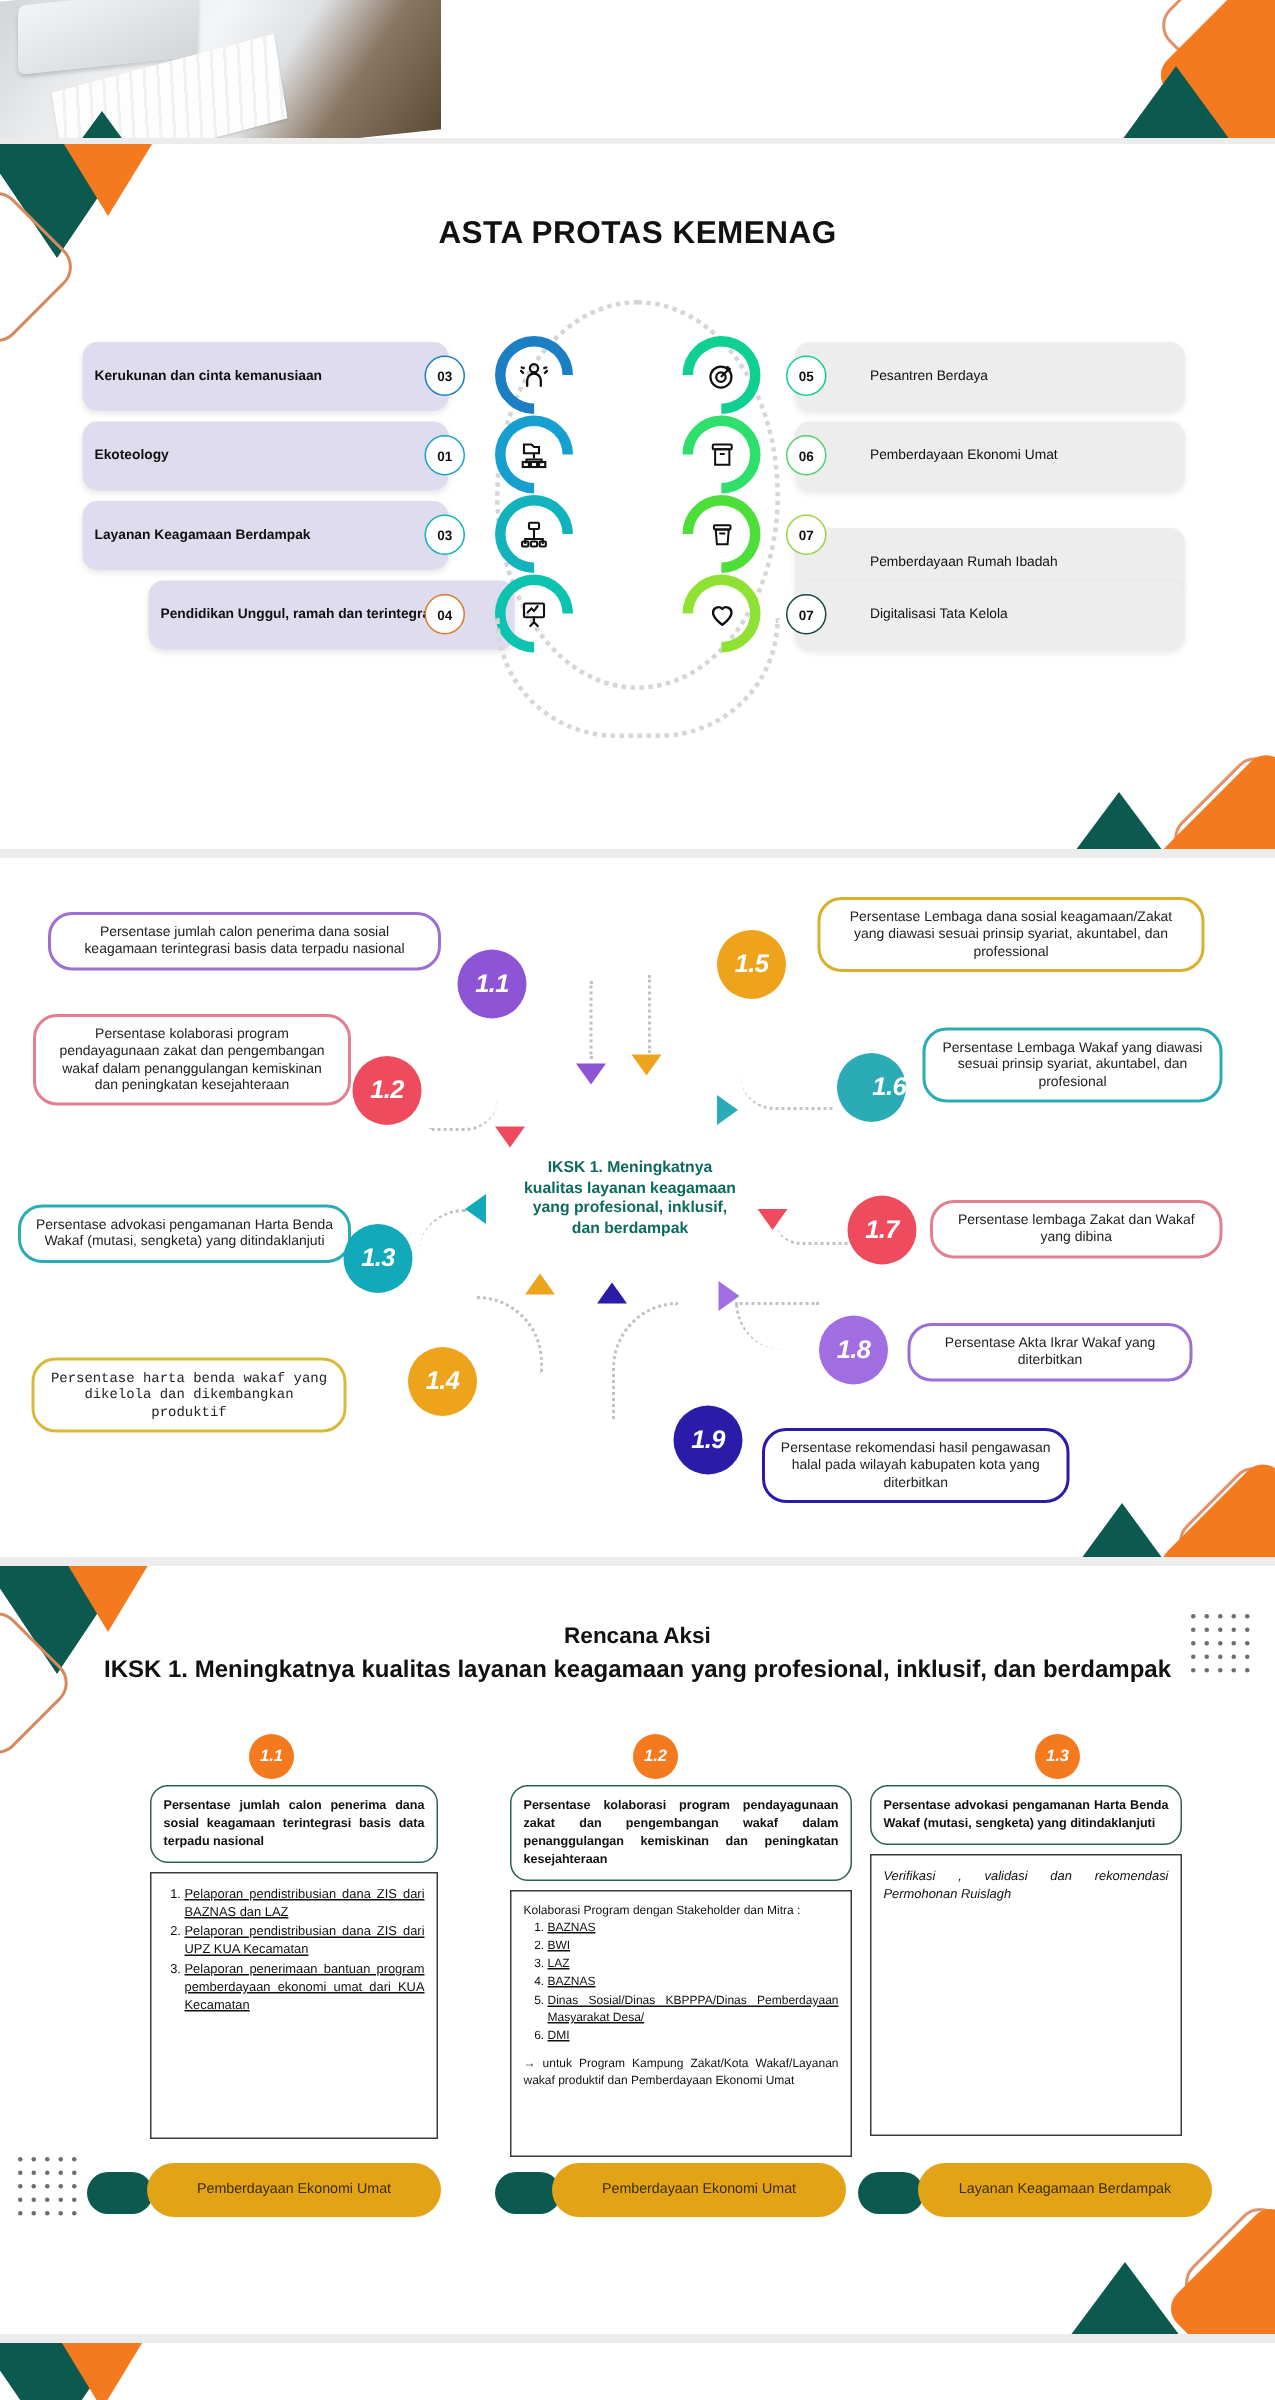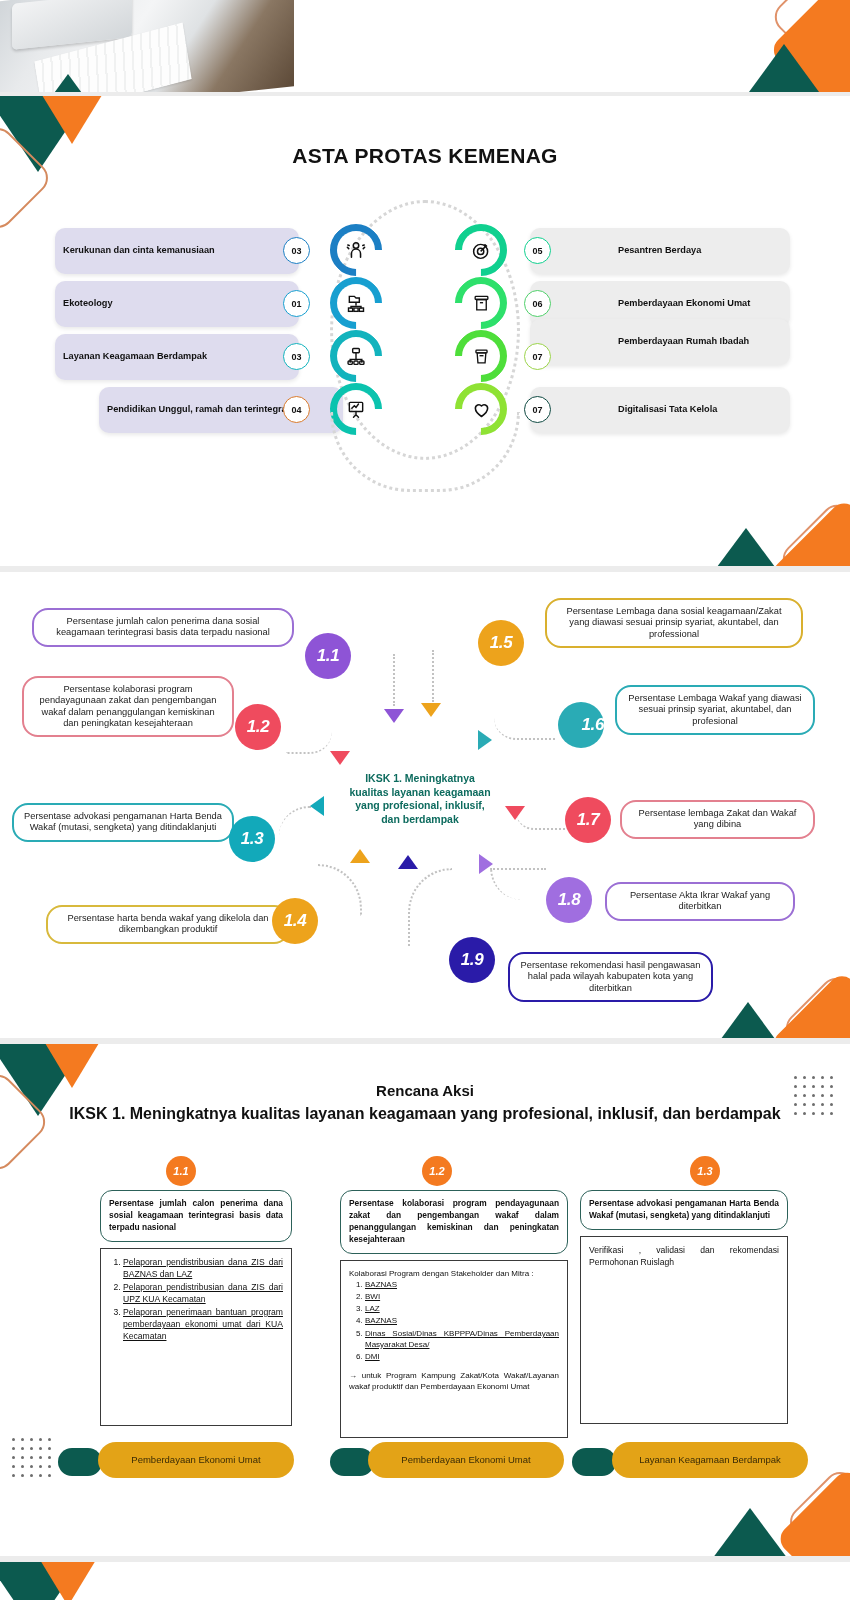--- a/index.html
+++ b/index.html
@@ -64,21 +64,21 @@
     position: absolute; left: 330px; top: 104px; width: 190px; height: 260px;
     border: 3px dotted #d6d6d6; border-radius: 50%;
   }
   .pill {
     position: absolute; height: 46px; display: flex; align-items: center;
     border-radius: 10px; box-shadow: 0 2px 4px rgba(0,0,0,.09);
   }
   .pill.left { background: #dedcee; width: 244px; left: 55px; padding-left: 8px; }
   .pill.right { background: #ededed; width: 260px; padding-left: 50px; }
   .pill-label { font-size: 9.2px; font-weight: bold; color: #111; line-height: 1.2; }
-  .pill.right .pill-label { font-size: 9.2px; font-weight: bold; margin-left: 38px; }
+  .pill.right .pill-label { font-size: 9.2px; font-weight: normal; }
   .numbadge {
     position: absolute; width: 27px; height: 27px; border-radius: 50%;
     background: #fff; border: 1.6px solid #1c7fc4;
     display: flex; align-items: center; justify-content: center;
     font-size: 9px; font-weight: bold; color: #111;
   }
   .ring {
     position: absolute; width: 52px; height: 52px; border-radius: 50%;
     border: 7px solid #1c7fc4; border-right-color: transparent;
     transform: rotate(45deg);
@@ -264,21 +264,21 @@
     </div>
     <div class="ring" style="left:455px; top:181px; border-color:#2ee06b; border-right-color:transparent; transform:rotate(135deg);"></div>
     <div class="ringicon" style="left:455px; top:181px;">
       <svg width="19" height="19" viewBox="0 0 24 24" fill="none" stroke="#111" stroke-width="1.7">
         <rect x="4" y="3" width="16" height="4" rx="1"></rect>
           <path d="M6 7h12v13H6z"></path>
           <path d="M10 11h4"></path>
       </svg>
     </div>
 
-    <div class="pill right" style="top:223px; left:530px;">
+    <div class="pill right" style="top:256px; left:530px;">
       <span class="pill-label">Pemberdayaan Rumah Ibadah</span>
     </div>
     <div class="numbadge" style="left:524px; top:247px; border-color:#9bd44a;">
       <span>07</span>
     </div>
     <div class="ring" style="left:455px; top:234px; border-color:#4ede3a; border-right-color:transparent; transform:rotate(135deg);"></div>
     <div class="ringicon" style="left:455px; top:234px;">
       <svg width="19" height="19" viewBox="0 0 24 24" fill="none" stroke="#111" stroke-width="1.7">
         <rect x="5" y="4" width="14" height="3.5" rx="1"></rect>
           <path d="M6.5 7.5h11l-1 12.5h-9z"></path>
@@ -328,21 +328,21 @@
 
     <div class="node" style="left:12px; top:231px; width:222px; border-color:#2aabb5;">
       <span>Persentase advokasi pengamanan Harta Benda Wakaf (mutasi, sengketa) yang ditindaklanjuti</span>
     </div>
     <div class="bubble" style="left:229px; top:244px; background:#12a9ba;">
       <span>1.3</span>
     </div>
     <div class="dotpath" style="left:279px; top:234px; width:42px; height:30px; border-bottom:none; border-left:none; border-right:none; border-top:2px dotted #c2c2c2; border-radius:40px 0 0 0;"></div>
     <div class="arrowhead" style="left:310px; top:224px; border-top:10px solid transparent; border-bottom:10px solid transparent; border-right:14px solid #12a9ba;"></div>
 
-    <div class="node" style="left:46px; top:333px; width:244px; border-color:#d8b93c;">
+    <div class="node" style="left:21px; top:333px; width:210px; border-color:#d8b93c;font-family:Liberation Mono, monospace;">
       <span>Persentase harta benda wakaf yang dikelola dan dikembangkan produktif</span>
     </div>
     <div class="bubble" style="left:272px; top:326px; background:#eda31c;">
       <span>1.4</span>
     </div>
     <div class="dotpath" style="left:318px; top:292px; width:44px; height:52px; border-bottom:none; border-left:none; border-right:none; border-top:2px dotted #c2c2c2; border-radius:0 60px 0 0; border-right:2px dotted #c2c2c2;"></div>
     <div class="arrowhead" style="left:350px; top:277px; border-left:10px solid transparent; border-right:10px solid transparent; border-bottom:14px solid #eda31c;"></div>
 
     <div class="node" style="left:545px; top:26px; width:258px; border-color:#d9b02e;">
       <span>Persentase Lembaga dana sosial keagamaan/Zakat yang diawasi sesuai prinsip syariat, akuntabel, dan professional</span>
@@ -494,21 +494,21 @@
         </ol>
         <div class="just" style="margin-top:8px;">→ untuk Program Kampung Zakat/Kota Wakaf/Layanan wakaf produktif dan Pemberdayaan Ekonomi Umat</div>
       </div>
     </div>
 
     <div class="ra-circle" style="left:690px; top:112px;">
       <span>1.3</span>
     </div>
     <div class="ra-col" style="left:580px; width:208px; top:146px;">
       <div class="ra-head">Persentase advokasi pengamanan Harta Benda Wakaf (mutasi, sengketa) yang ditindaklanjuti</div>
-      <div class="ra-body" style="min-height:188px;">
+      <div class="ra-body" style="min-height:188px;font-style:italic;">
         <div class="just">Verifikasi , validasi dan rekomendasi Permohonan Ruislagh</div>
       </div>
     </div>
 
     <div class="ra-tag-stub" style="left:58px; top:404px;"></div>
     <div class="ra-tag" style="left:98px; top:398px; width:196px;">Pemberdayaan Ekonomi Umat</div>
 
     <div class="ra-tag-stub" style="left:330px; top:404px;"></div>
     <div class="ra-tag" style="left:368px; top:398px; width:196px;">Pemberdayaan Ekonomi Umat</div>
 

